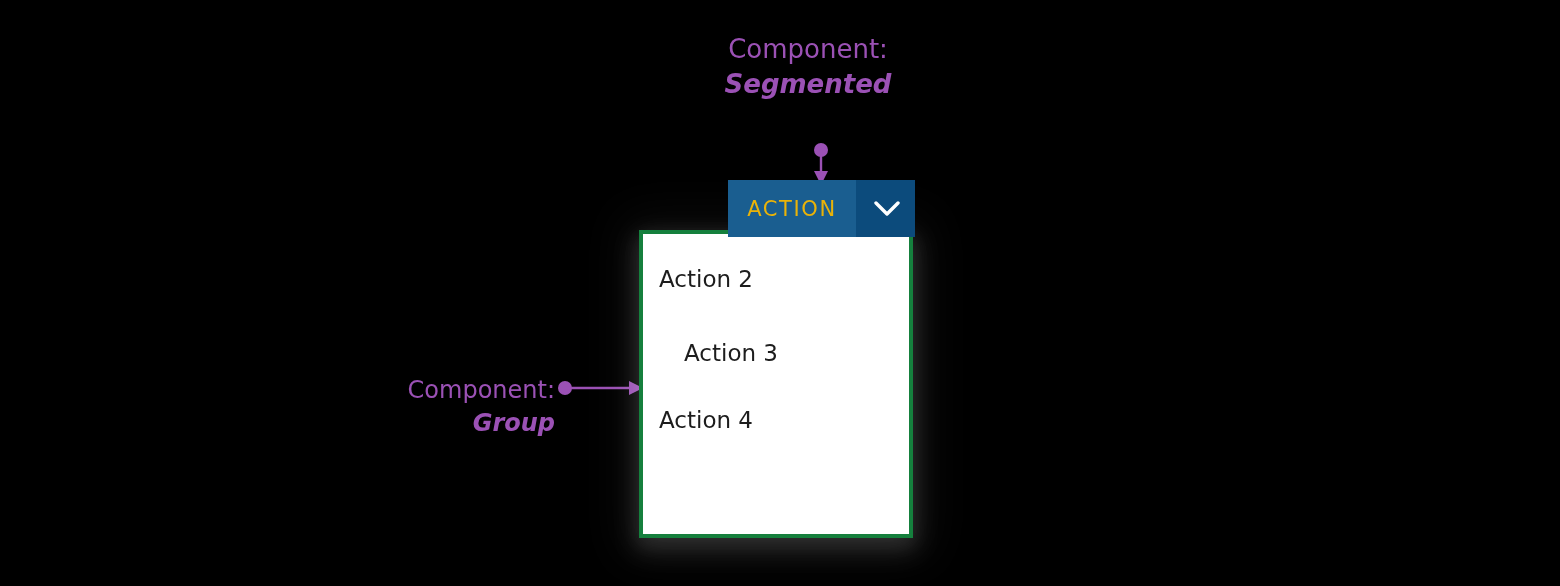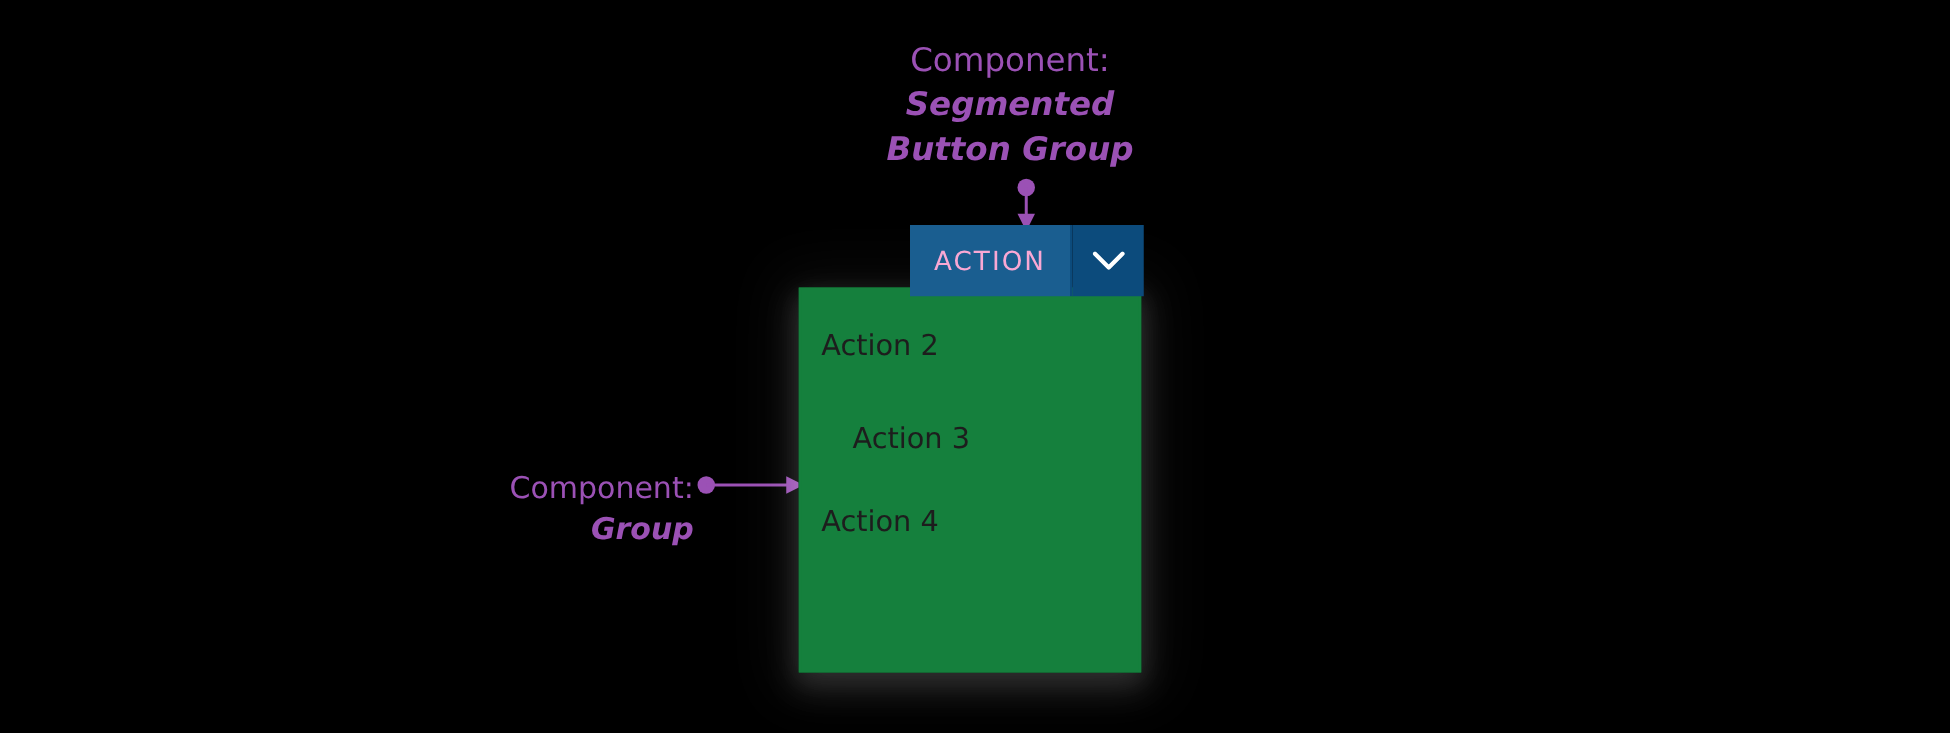--- a/index.html
+++ b/index.html
@@ -65,21 +65,21 @@
     position: absolute;
     left: 728px;
     top: 180px;
     height: 57px;
     display: flex;
     align-items: stretch;
     z-index: 5;
   }
   .seg-main {
     background: #1A5E90;
-    color: #f9a8d4;
+    color: #eab308;
     font-size: 21px;
     letter-spacing: 1.6px;
     display: flex;
     align-items: center;
     justify-content: center;
     padding: 0 22px;
     min-width: 84px;
     box-sizing: border-box;
     width: 128px;
     font-weight: 400;
@@ -111,22 +111,22 @@
       0 2px 46px 18px rgba(255,255,255,0.045);
     z-index: 1;
   }
   .menu {
     position: absolute;
     left: 639px;
     top: 230px;
     width: 274px;
     height: 308px;
     box-sizing: border-box;
-    background: #15803d;
-    border: 2px solid #15803d;
+    background: #ffffff;
+    border: 4px solid #15803d;
     z-index: 3;
     overflow: hidden;
   }
   .menu-list {
     list-style: none;
     margin: 0;
     padding: 0;
     position: relative;
     height: 100%;
   }
@@ -150,21 +150,20 @@
   .menu-item:nth-child(4) { top: 230px; }
 </style>
 </head>
 <body>
 
 <div class="stage">
 
   <div class="annot annot-top">
     <span class="lead">Component:</span>
     <span class="strong">Segmented</span>
-    <span class="strong">Button Group</span>
   </div>
 
   <svg class="connector conn-top" width="90" height="52" viewBox="0 0 90 52">
     <circle cx="41" cy="10" r="7" fill="#9B51B5"></circle>
     <line x1="41" y1="10" x2="41" y2="36" stroke="#9B51B5" stroke-width="2.4"></line>
     <polygon points="41,45 34,31 48,31" fill="#9B51B5"></polygon>
   </svg>
 
   <div class="annot annot-left">
     <span class="lead">Component:</span>

